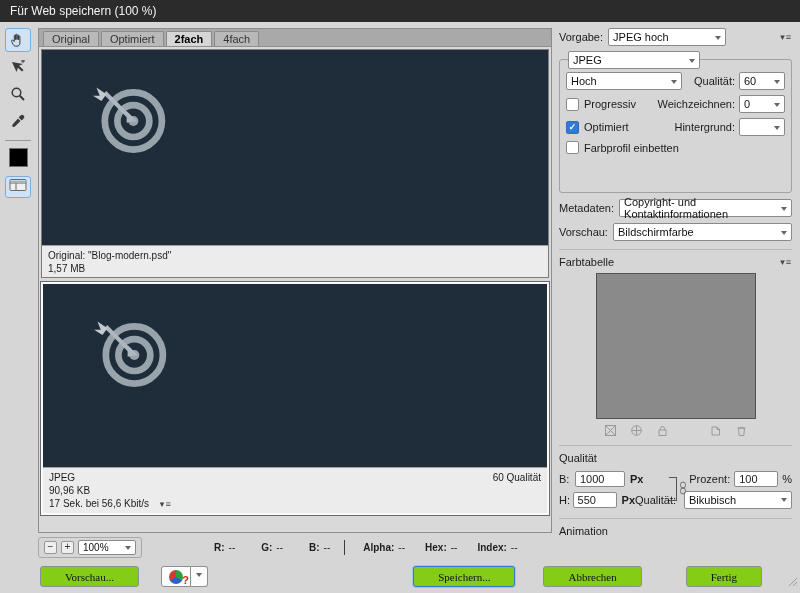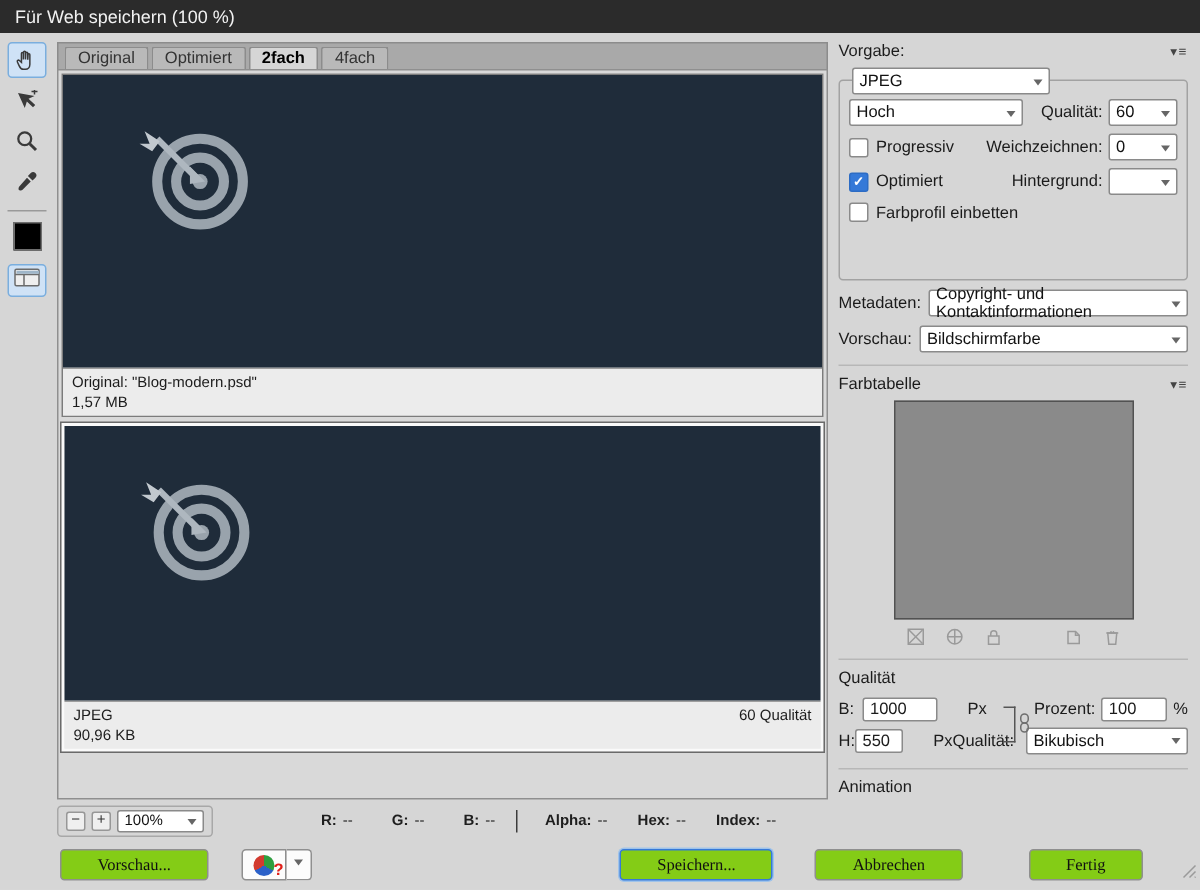--- a/index.html
+++ b/index.html
@@ -74,21 +74,21 @@
   .ctable-icons { display:flex; justify-content:center; gap:13px; margin-top:5px; }
   .ctable-icons .gap { width:14px; }
   .ctable-icons svg { display:block; }
 
   .size-grid { position:relative; margin-top:4px; }
   .srow { display:flex; align-items:center; height:21px; }
   .srow .lab { width:16px; }
   .tf { border:1px solid #8a8a8a; background:#fff; border-radius:2px; height:16px; display:flex; align-items:center; padding:0 4px; font-size:11px; }
   .tf.w50 { width:50px; }
   .tf.w44 { width:44px; }
-  .unit { margin-left:20px; }
+  .unit { margin-left:5px;font-weight:bold; }
   .bracket { position:absolute; left:110px; top:9px; width:8px; height:24px; border:1px solid #555; border-left:none; }
   .linkic { position:absolute; left:120px; top:13px; }
   .pc-group { margin-left:auto; display:flex; align-items:center; gap:4px; }
   .qual-dd { width:108px; margin-left:4px; }
 
   
   .footer { height:33px; display:flex; align-items:center; padding:0 38px 0 40px; gap:14px; position:relative; }
   .btn { height:21px; border:1px solid #8f8f8f; border-radius:3px; background:#84cc16; font-size:11px; color:#111; display:flex; align-items:center; justify-content:center; padding:0 24px;font-family:Liberation Serif, serif; }
   .btn.focus { border-color:#3579d8; box-shadow:0 0 0 1px #9fc3ea; }
   .w-preview { min-width:74px; }
@@ -198,20 +198,24 @@
               <polygon points="46,44 58,56 46,58" fill="#aeb7bf"></polygon>
               <path d="M22 24 L10 16 L14 26 L6 26 L16 32 Z" fill="#c2c9cf"></path>
             </svg>
           </div>
           <div class="paneinfo">
             <div class="row2">
               <span>JPEG</span>
               <span>60 Qualität</span>
             </div>
             <div>90,96 KB</div>
+            <div>
+              <span>17 Sek. bei 56,6 Kbit/s</span>
+              <span class="menu-ic info-menu">▾≡</span>
+            </div>
           </div>
         </div>
       </div>
 
       <div class="statusbar">
         <div class="zoomcell">
           <div class="zbtn">−</div>
           <div class="zbtn">+</div>
           <div class="dd small zoom-dd">
             <span>100%</span>
@@ -243,20 +247,24 @@
             <b>Index:</b>
             <span>--</span>
           </div>
       </div>
     </div>
 
     <div class="rpanel">
 
       <div class="prow preset-row">
         <span>Vorgabe:</span>
+        <div class="dd">
+          <span>JPEG hoch</span>
+            <span class="chev"></span>
+        </div>
         <span class="menu-ic ml-auto">▾≡</span>
       </div>
 
       <div class="group">
         <div class="dd format-dd">
           <span>JPEG</span>
             <span class="chev"></span>
         </div>
 
         <div class="prow">

